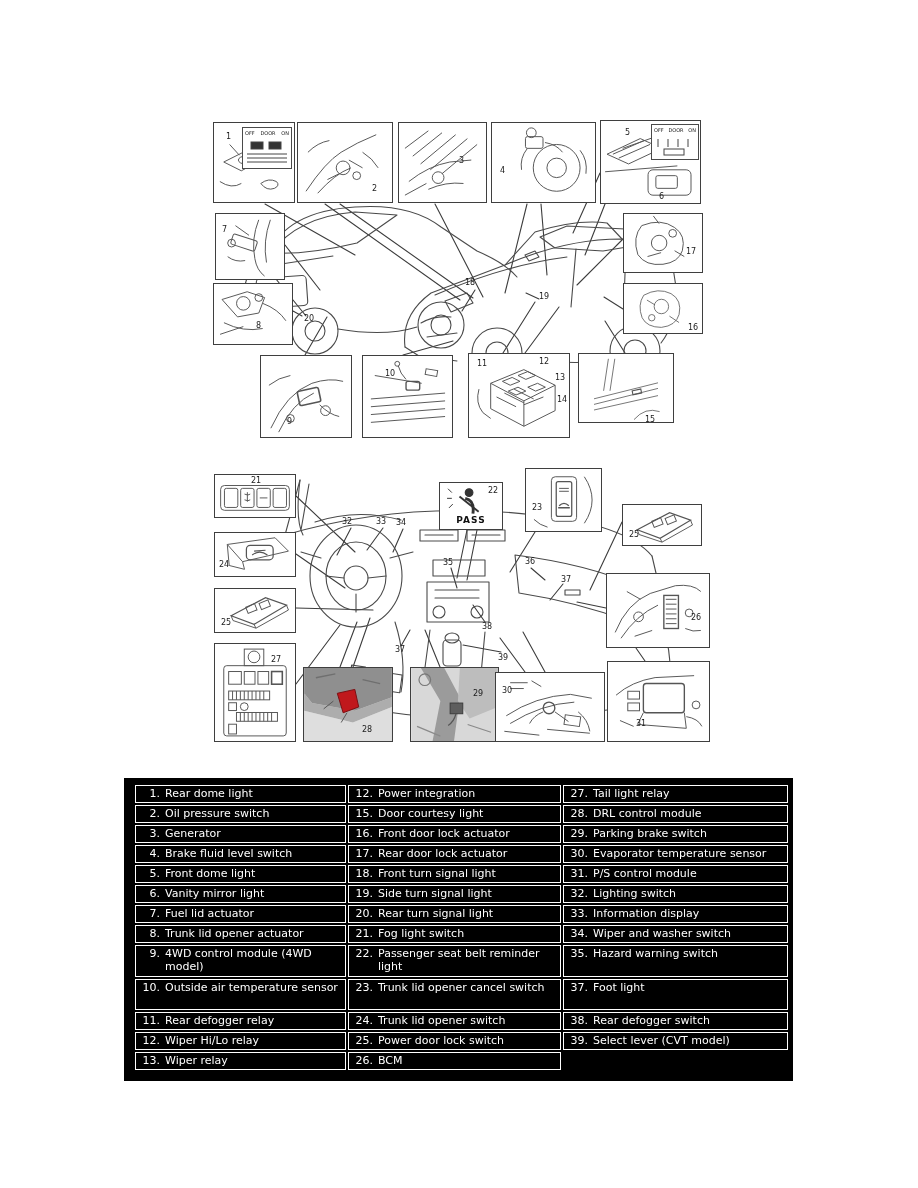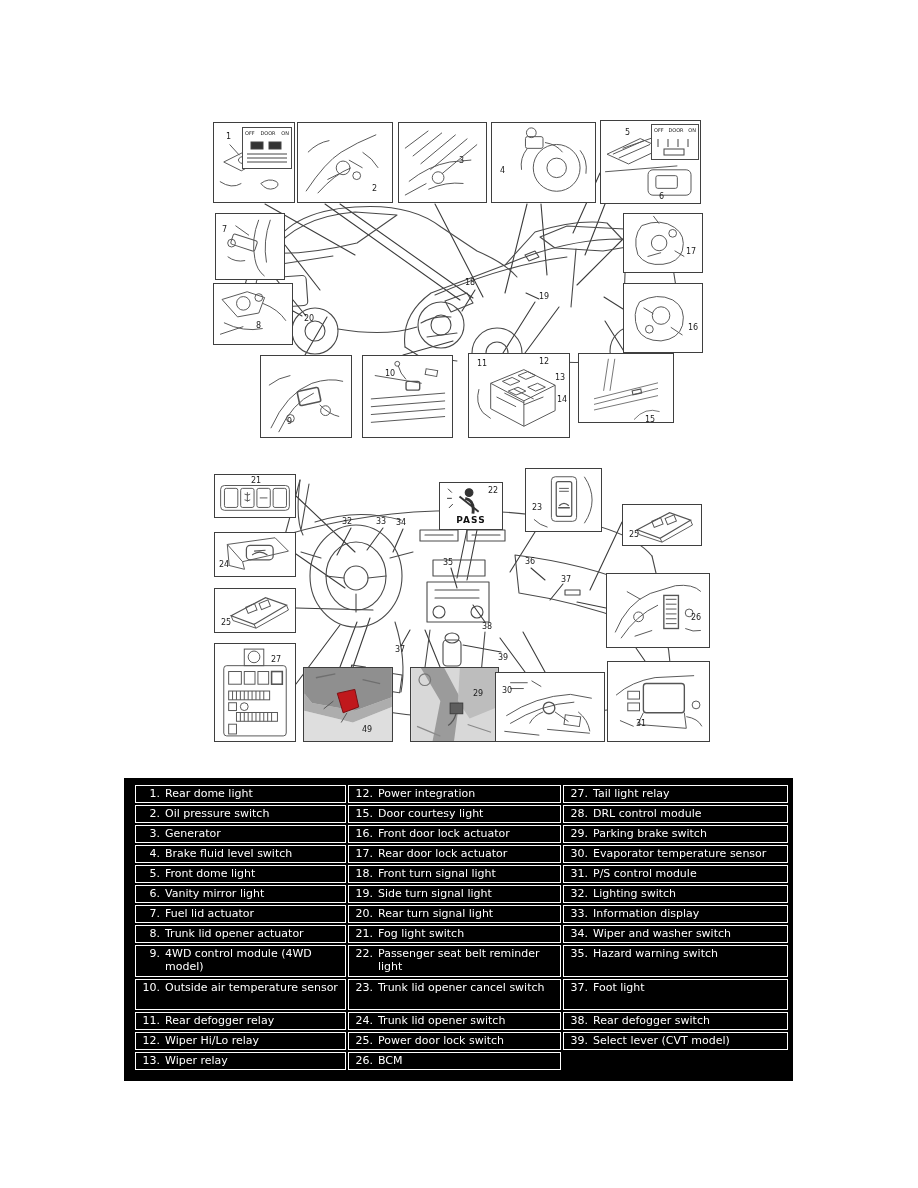--- a/index.html
+++ b/index.html
@@ -205,21 +205,21 @@
       <svg viewBox="0 0 80 60" fill="none" stroke="#555" stroke-width="1">
         <path d="M18,12 q20,-8 34,2 q12,8 8,24 q-4,12 -20,14 q-18,2 -26,-10 q-6,-18 4,-30 z"></path>
         <circle cx="36" cy="30" r="8"></circle>
           <circle cx="50" cy="20" r="4"></circle>
         <path d="M24,44 l14,-4 M52,38 l10,6"></path>
           <path d="M30,2 l6,8"></path>
       </svg>
       <span class="num" style="left:62px;top:34px;">17</span>
     </div>
 
-    <div class="co" style="left:418px;top:168px;width:80px;height:70px;">
+    <div class="co" style="left:418px;top:168px;width:80px;height:51px;">
       <svg viewBox="0 0 80 61" fill="none" stroke="#555" stroke-width="1">
         <path d="M16,14 q18,-10 34,-2 q14,8 10,26 q-4,14 -22,16 q-18,0 -24,-12 q-6,-16 2,-28 z"></path>
         <circle cx="38" cy="28" r="9"></circle>
           <circle cx="26" cy="42" r="4"></circle>
         <path d="M48,40 l12,8 M20,20 l10,6"></path>
       </svg>
       <span class="num" style="left:64px;top:40px;">16</span>
     </div>
 
     <div class="co" style="left:55px;top:240px;width:92px;height:83px;">
@@ -442,21 +442,21 @@
     <div class="co" style="left:98px;top:207px;width:90px;height:75px;">
       <svg viewBox="0 0 90 75">
         <rect x="0" y="0" width="90" height="75" fill="#c9c9c9"></rect>
         <path d="M0,0 H90 V30 L52,44 L8,36 L0,26 Z" fill="#8f8f8f"></path>
         <path d="M0,26 L8,36 L52,44 L90,30 V40 L50,56 L0,44 Z" fill="#adadad"></path>
         <path d="M0,44 L50,56 L90,40 V75 H0 Z" fill="#dedede"></path>
         <path d="M34,26 L52,22 L56,40 L40,46 Z" fill="#c0181c" stroke="#7a0d10" stroke-width="1"></path>
         <path d="M30,34 l-10,8 M44,46 l-6,10" stroke="#555" stroke-width="1" fill="none"></path>
         <path d="M12,10 l20,-4 M60,12 l18,4" stroke="#6f6f6f" stroke-width="1.4" fill="none"></path>
       </svg>
-      <span class="num" style="left:58px;top:58px;">49</span>
+      <span class="num" style="left:58px;top:58px;">28</span>
     </div>
 
     <div class="co" style="left:193px;top:207px;width:89px;height:75px;margin-left:12px;">
       <svg viewBox="0 0 89 75">
         <rect x="0" y="0" width="89" height="75" fill="#d8d8d8"></rect>
         <path d="M10,0 L34,0 L50,30 L44,75 L22,75 L30,34 Z" fill="#9b9b9b"></path>
         <path d="M50,0 L89,0 L89,40 L60,52 L48,34 Z" fill="#bdbdbd"></path>
         <circle cx="14" cy="12" r="6" fill="none" stroke="#777" stroke-width="1.2"></circle>
         <rect x="40" y="36" width="13" height="11" fill="#5e5e5e" stroke="#3c3c3c"></rect>
         <path d="M46,47 q-2,8 -8,12" stroke="#555" stroke-width="1.2" fill="none"></path>

